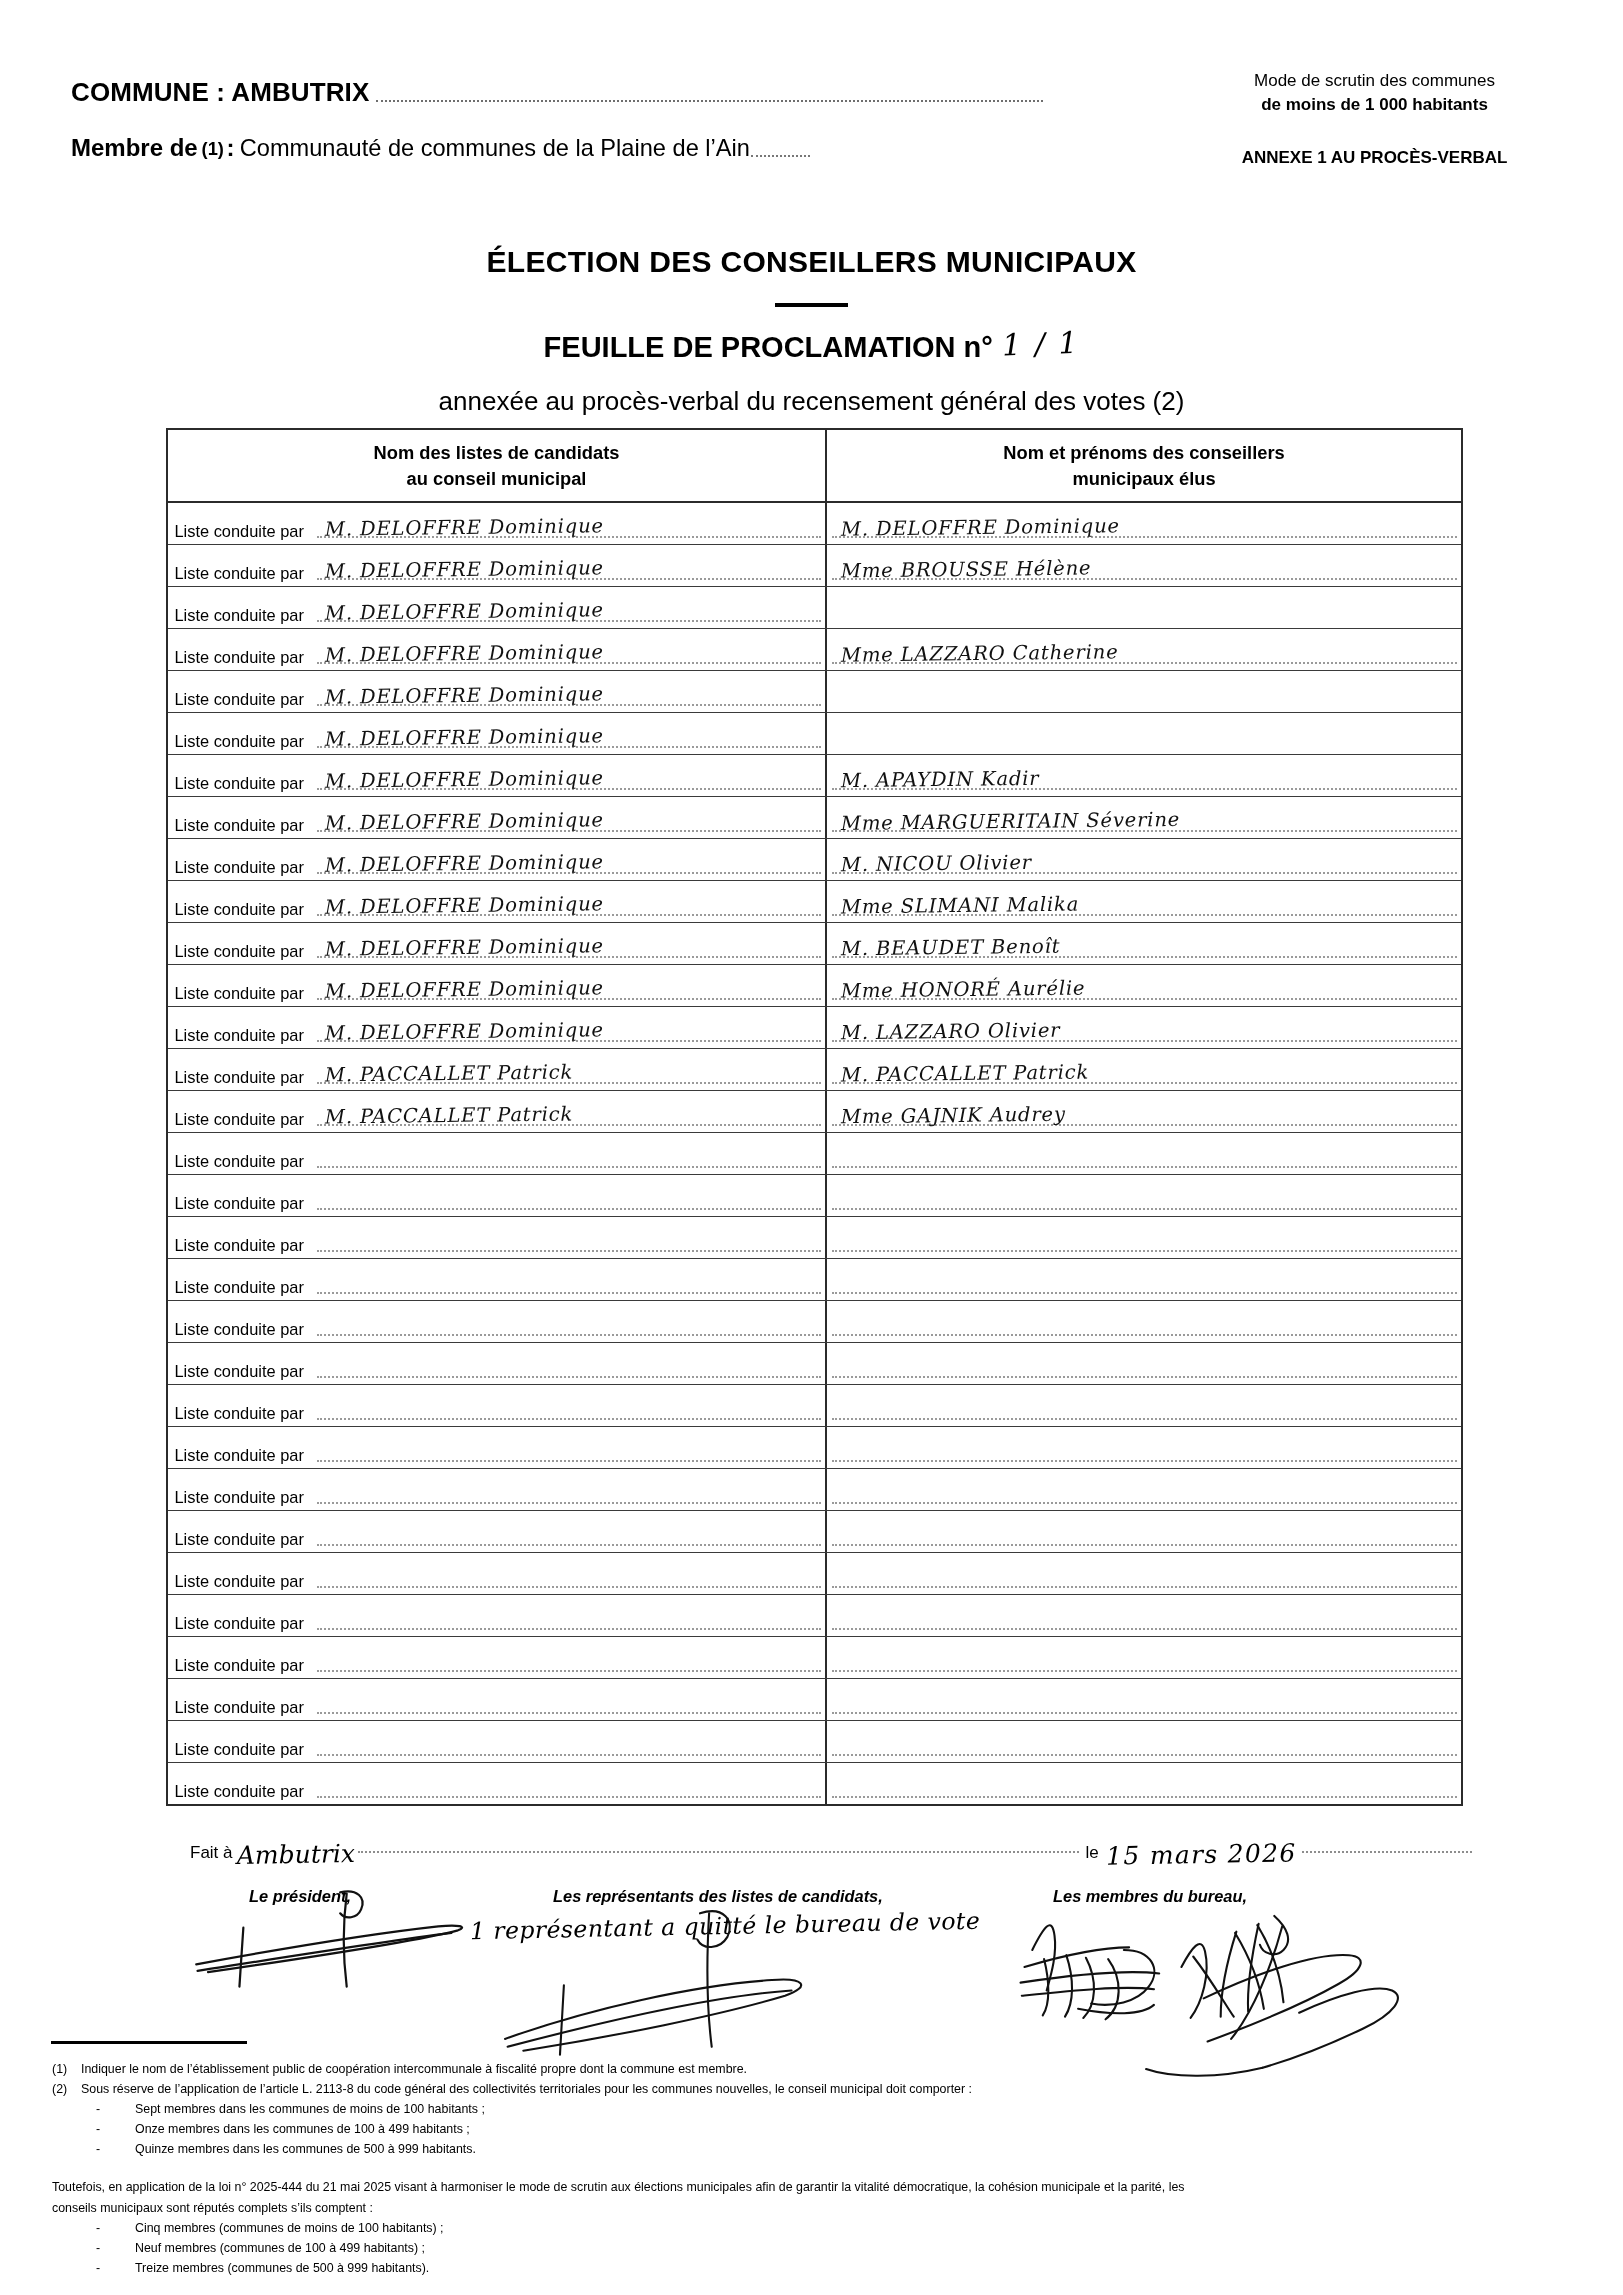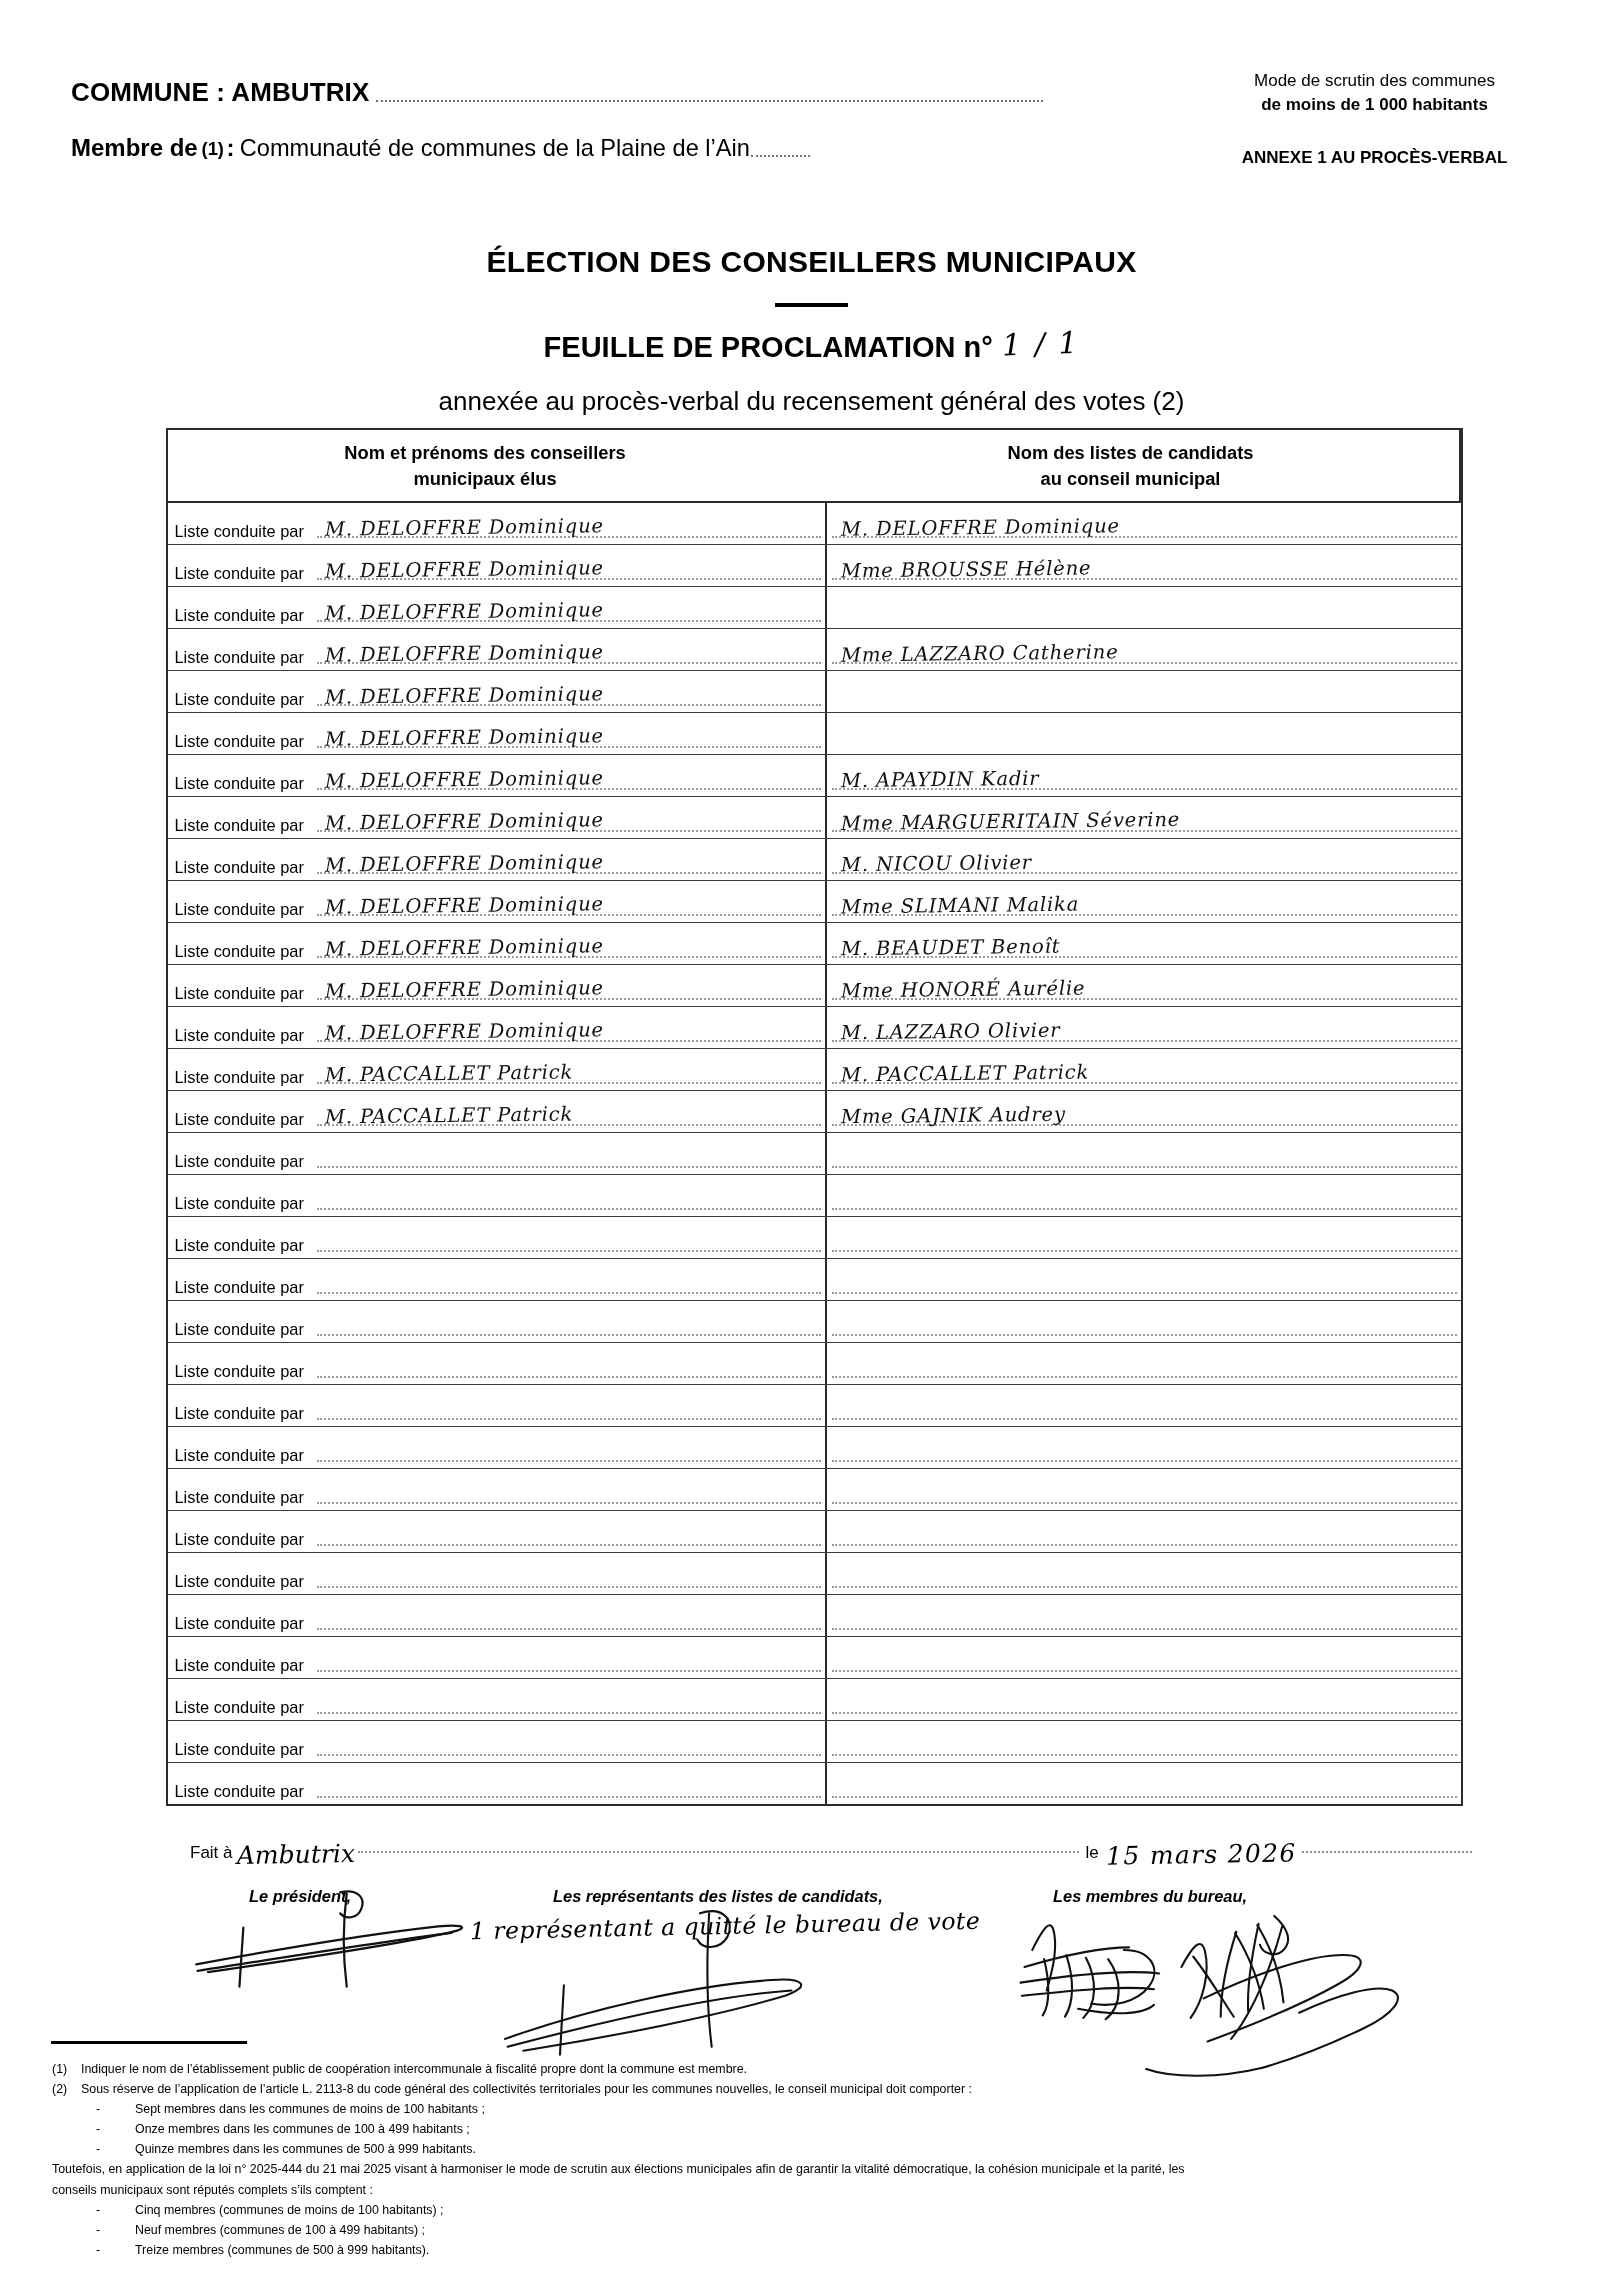--- a/index.html
+++ b/index.html
@@ -171,21 +171,21 @@
   }
   .footnotes {
     position: absolute; left: 52px; top: 2059px; width: 1531px;
     font-size: 12.4px; line-height: 1.62;
   }
   .fn-item { display: flex; }
   .fn-item .mark { width: 29px; flex: none; }
   .fn-bullets { margin-left: 44px; }
   .fn-bullets .b { display: flex; }
   .fn-bullets .b .dash { width: 39px; flex: none; }
-  .fn-para { margin-top: 0; }
+  .fn-para { margin-top: 18px; }
 </style>
 </head>
 <body>
 
 <div class="page">
 
   <div class="header">
     <div class="hdr-left">
       <div class="commune-line">
         <span>COMMUNE : AMBUTRIX</span>
@@ -212,27 +212,27 @@
     <div class="t-rule"></div>
     <div class="t-feuille">
       <span>FEUILLE DE PROCLAMATION n°</span>
       <span class="num-hw">1 / 1</span>
     </div>
     <div class="t-annexee">annexée au procès-verbal du recensement général des votes (2)</div>
   </div>
 
   <div class="tbl">
     <div class="tbl-head">
+      <div class="th left">
+        <span>Nom des listes de candidats</span>
+        <span>au conseil municipal</span>
+      </div>
       <div class="th right">
         <span>Nom et prénoms des conseillers</span>
         <span>municipaux élus</span>
-      </div>
-      <div class="th left">
-        <span>Nom des listes de candidats</span>
-        <span>au conseil municipal</span>
       </div>
     </div>
     <div id="rows-container">
         <div class="trow">
           <div class="cell left">
             <span class="lcp">Liste conduite par</span>
             <span class="linefill"></span>
             <span class="hw">M. DELOFFRE  Dominique</span>
           </div>
           <div class="cell right">

